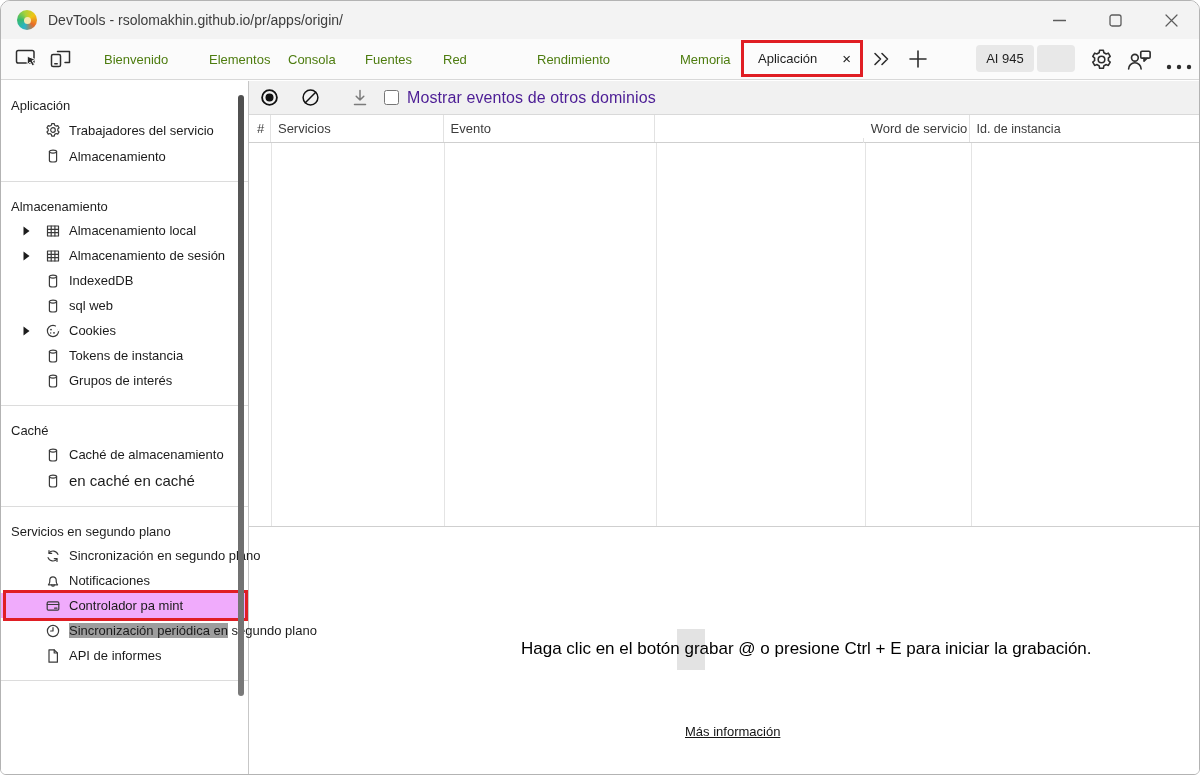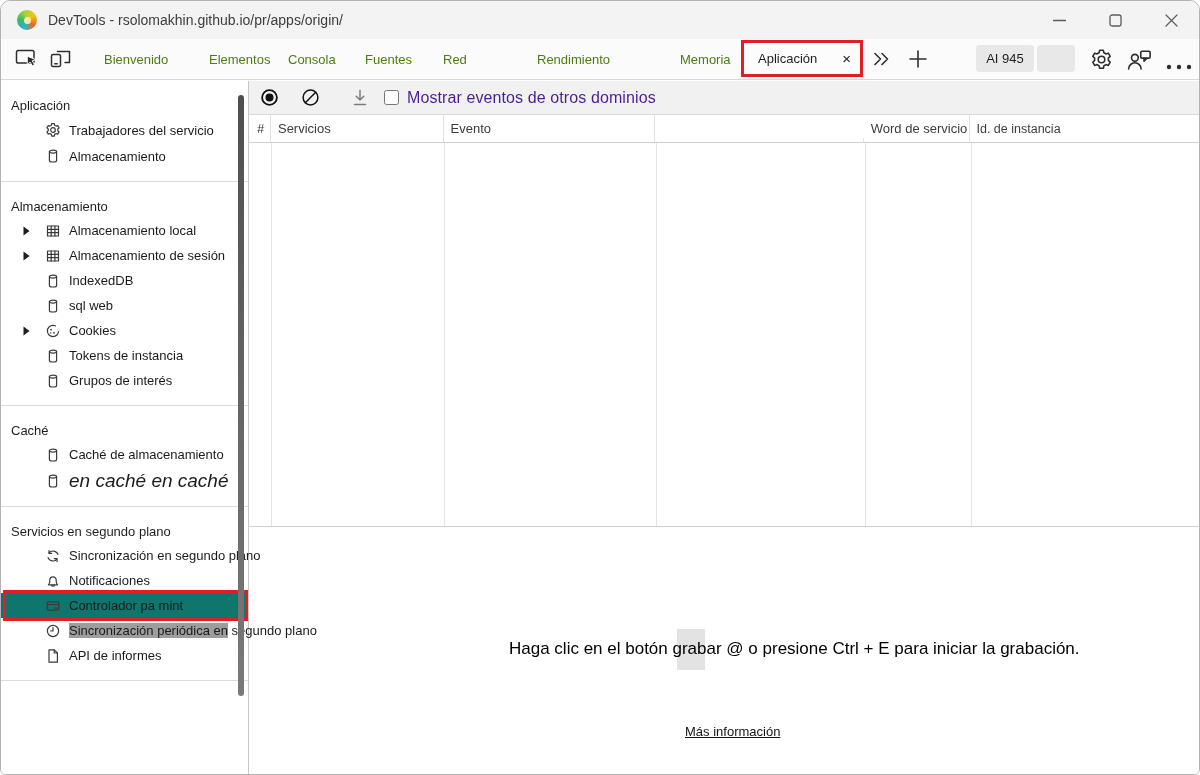--- a/index.html
+++ b/index.html
@@ -46,23 +46,23 @@
   .section { padding:13px 0 12px; }
   .section + .section { border-top:1px solid #dcdcdc; }
   .section:last-child { border-bottom:1px solid #dcdcdc; }
   .sec-header { height:23px; padding-left:10px; font-size:13px; color:#1e1e1e; display:flex; align-items:center; }
   .item { position:relative; height:25px; display:flex; align-items:center; font-size:13px; color:#1b1b1b; white-space:nowrap; }
   .sec-app .item { height:26px; }
   .item .exp { position:absolute; left:21px; top:50%; transform:translateY(-50%); display:flex; }
   .item .icn { position:absolute; left:44px; top:50%; transform:translateY(-50%); width:16px; height:16px; color:#3a3a3a; }
   .item .icn svg { display:block; }
   .item .lab { margin-left:68px; }
-  .item.selected { background:#0f766e; }
+  .item.selected { background:#f0abfc; }
   .item.large { height:27px; }
-  .item.large .lab { font-size:19px;font-style:italic; }
+  .item.large .lab { font-size:15px; }
   .item.redbox::after { content:''; position:absolute; left:2px; right:0; top:-3px; bottom:-3px; border:3px solid #e01e24; pointer-events:none; }
   .txthl { background:#9d9d9d; }
   .scroll-thumb { position:absolute; left:237px; top:14px; width:6px; height:601px; border-radius:3px;
     background:linear-gradient(#4f4f4f,#7a7a7a); z-index:9; }
 
   
   .main { position:relative; flex:1; background:#fff; overflow:hidden; }
   .main-toolbar { height:34px; background:#f1f1f1; border-bottom:1px solid #d9d9d9; display:flex; align-items:center; }
   .ticon { flex:none; display:flex; align-items:center; justify-content:center; }
   .t-record { margin-left:10px; }
@@ -72,21 +72,21 @@
   .t-label { margin-left:8px; font-size:16px; color:#4c1d95; letter-spacing:.1px; }
 
   .table-head { height:28px; border-bottom:1px solid #cfcfcf; display:flex; background:#fff; }
   .th { height:100%; display:flex; align-items:center; padding-left:7px; font-size:13px; color:#3c3c3c; border-right:1px solid #e2e2e2; overflow:hidden; white-space:nowrap; }
   .th:first-child { padding-left:8px; }
   .th:last-child { border-right:none; font-size:12.5px; }
   .table-body { position:relative; height:384px; border-bottom:1px solid #cfcfcf; background:#fff; }
   .vline { position:absolute; top:0; bottom:0; width:1px; background:#e4e4e4; }
 
   .ph-box { position:absolute; left:428px; top:548px; width:28px; height:41px; background:#e3e3e3; }
-  .empty-msg { position:absolute; left:260px; top:558px; font-size:17px; color:#000; white-space:nowrap; z-index:2; }
+  .empty-msg { position:absolute; left:272px; top:558px; font-size:17px; color:#000; white-space:nowrap; z-index:2; }
   .more-link { position:absolute; left:436px; top:609px; font-size:13px; color:#141414; text-decoration:underline; z-index:2; cursor:pointer;margin-top:34px; }
 
   svg { stroke-linecap:round; stroke-linejoin:round; }
 </style>
 </head>
 <body>
 
 <div class="window">
 
   <div class="titlebar">

